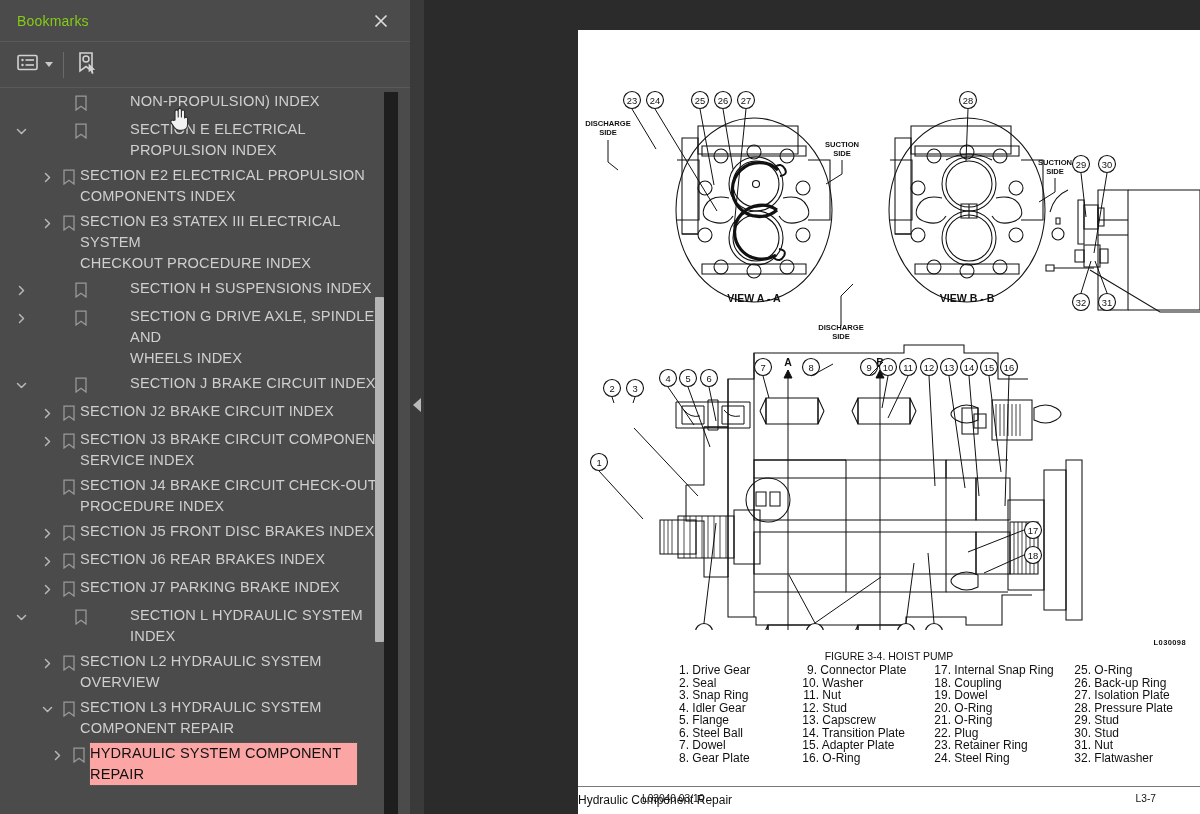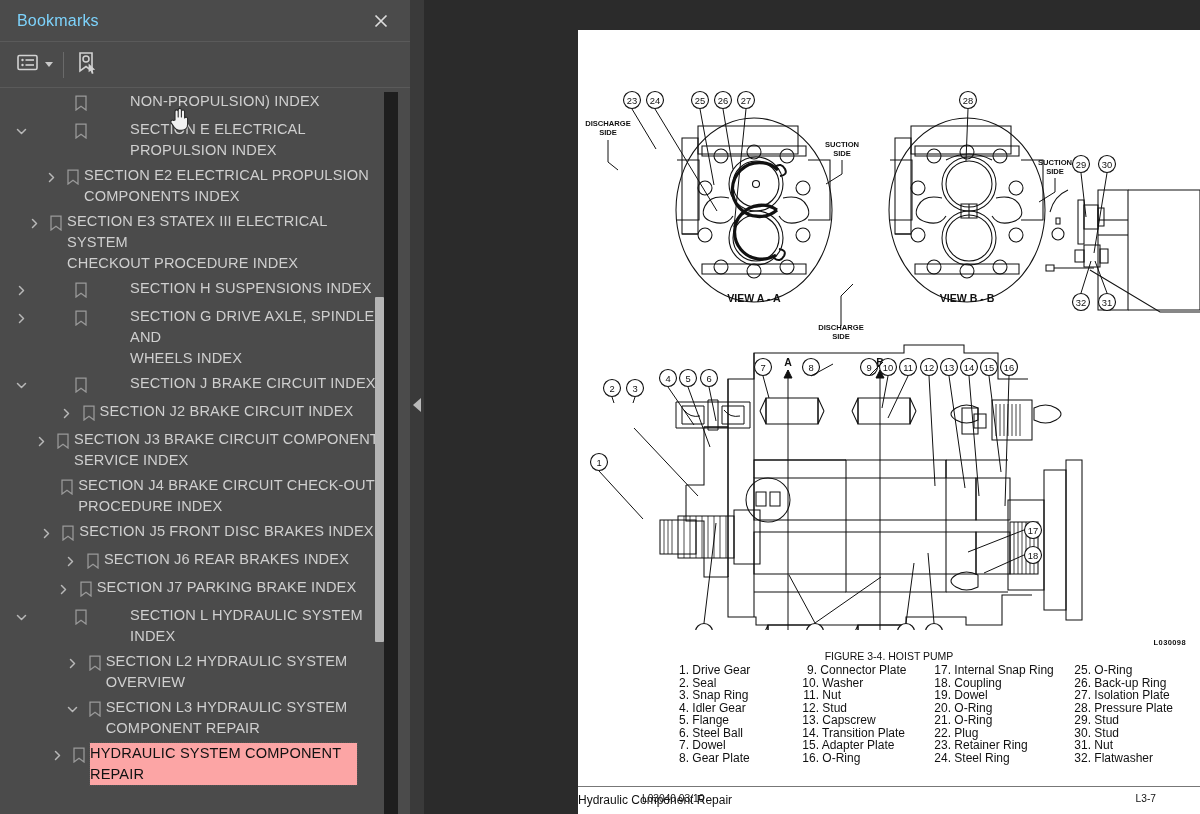--- a/index.html
+++ b/index.html
@@ -18,21 +18,21 @@
     background: #4b4b4b;
     flex: 0 0 410px;
     overflow: hidden;
   }
   #bm-header {
     height: 41px;
     display: flex; align-items: center;
     padding: 0 14px 0 17px;
     color: #dcdcdc;
   }
-  #bm-title { font-size: 16px; letter-spacing: .2px; color: #7dd3fc; }
+  #bm-title { font-size: 14px; letter-spacing: .2px; color: #84cc16; }
   #bm-close {
     margin-left: auto; width: 30px; height: 30px;
     display: flex; align-items: center; justify-content: center;
     color: #dcdcdc; font-size: 19px; line-height: 1; cursor: pointer;
   }
   #bm-toolbar {
     height: 47px;
     border-top: 1px solid #5a5a5a;
     border-bottom: 1px solid #5a5a5a;
     display: flex; align-items: center;
@@ -79,21 +79,21 @@
     white-space: pre-line;
   }
   .bm-row.selected .bm-label {
     background: #fca5a5;
     color: #111;
     outline: 1px dotted #555;
     padding-right: 16px;
     margin-right: 4px;
   }
   .d0 { padding-left: 10px; gap: 38px; }
-  .d1 { padding-left: 23px; justify-content: center; }
+  .d1 { padding-left: 36px; }
   .d2 { padding-left: 46px; }
 
   
   #bm-scroll-track {
     position: absolute; top: 92px; right: 12px;
     width: 14px; height: 722px;
     background: #1e1e1e;
   }
   #bm-scroll-thumb {
     position: absolute; top: 205px; right: 14px;

